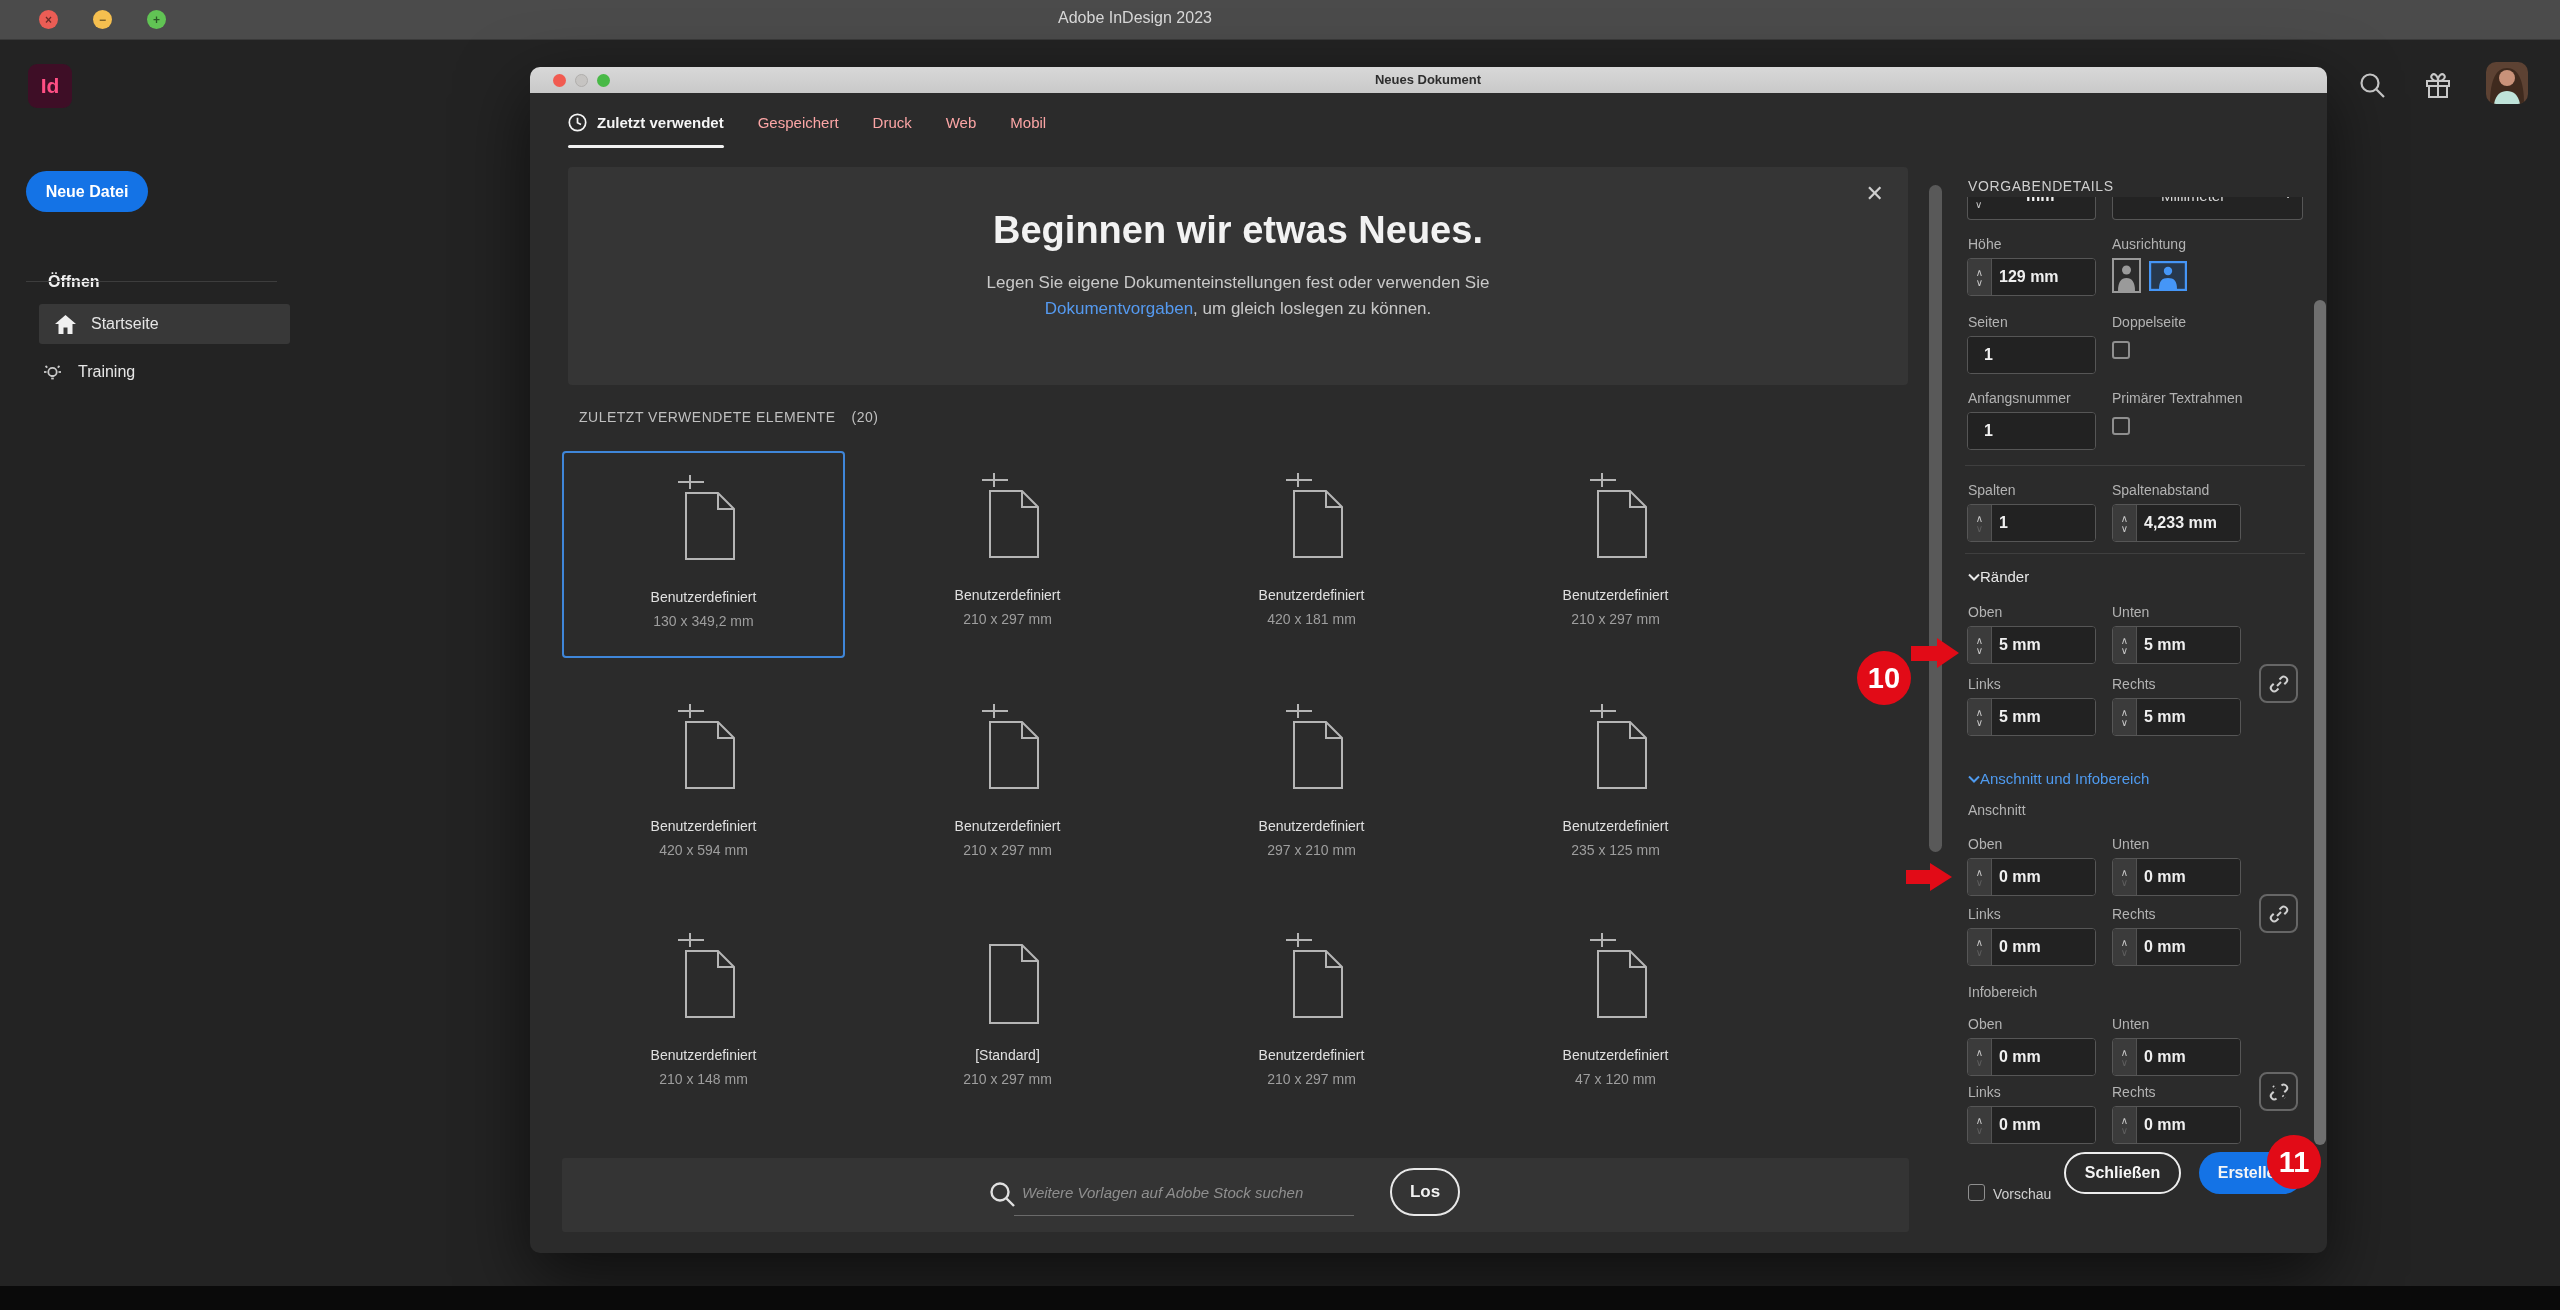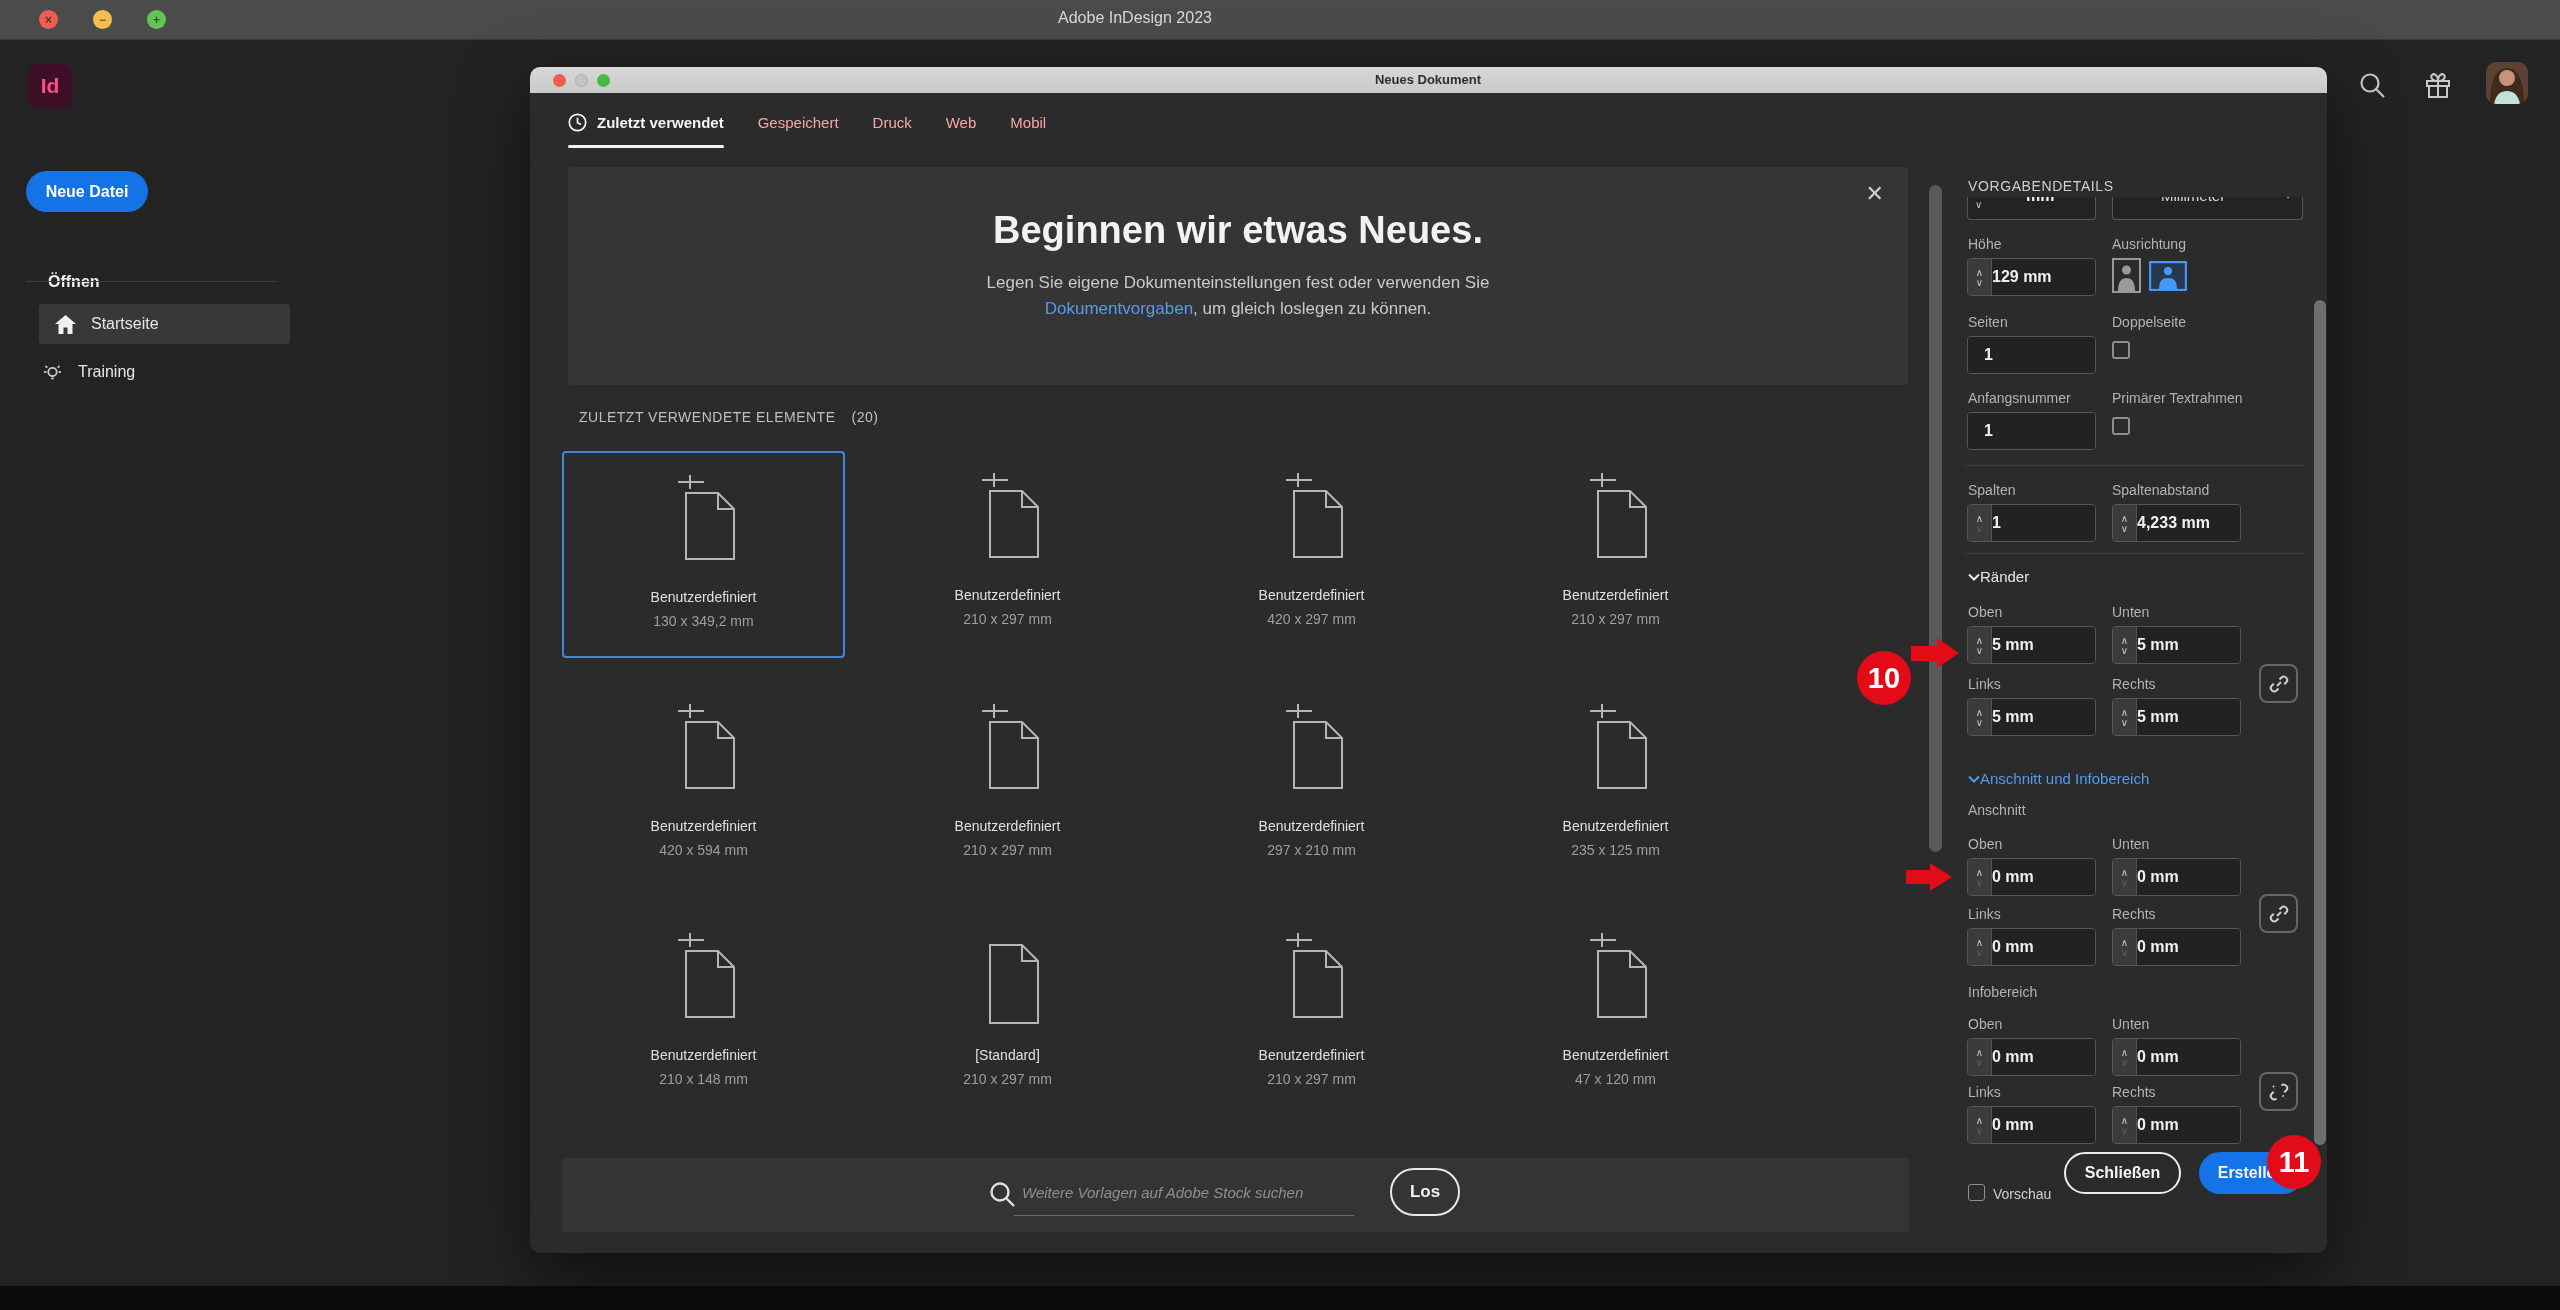--- a/index.html
+++ b/index.html
@@ -60,21 +60,21 @@
   .s-line { position:absolute; left:452px; top:57px; width:340px; height:1px; background:#6a6a6a; }
   .los { position:absolute; left:828px; top:10px; width:70px; height:48px; border:2px solid #e8e8e8; border-radius:25px; color:#f2f2f2; font-size:17px; font-weight:700; display:flex; align-items:center; justify-content:center; }
 
   
   .plabel { position:absolute; font-size:14px; color:#b3b3b3; }
   .pdiv { position:absolute; left:1965px; width:340px; height:1px; background:#3f3f3f; }
   .fld { position:absolute; width:129px; height:38px; border:1px solid #565656; border-radius:4px; background:#232323; display:flex; overflow:hidden; }
   .fld .st { width:24px; background:#3b3b3b; border-right:1px solid #525252; display:flex; flex-direction:column; align-items:center; justify-content:center; gap:1px; }
   .fld .st span { font-size:10px; line-height:9px; color:#c8c8c8; }
   .fld .st span.dim { color:#5f5f5f; }
-  .fld .vv { flex:1; display:flex; align-items:center; padding-left:0; font-size:16px; font-weight:700; color:#f0f0f0; background:#222; white-space:nowrap; }
+  .fld .vv { flex:1; display:flex; align-items:center; padding-left:7px; font-size:16px; font-weight:700; color:#f0f0f0; background:#222; white-space:nowrap; }
   .fld.plain .vv { padding-left:16px; }
   .clipbox { position:absolute; height:23px; border:1px solid #565656; border-top:none; border-radius:0 0 4px 4px; background:#232323; overflow:hidden; }
   .chk { position:absolute; width:18px; height:18px; border:2px solid #8f8f8f; border-radius:3px; background:transparent; }
   .linkbtn { position:absolute; left:2259px; width:39px; height:39px; border:2px solid #666; border-radius:8px; display:flex; align-items:center; justify-content:center; color:#cfcfcf; }
   .pheader { position:absolute; display:flex; align-items:center; font-size:15px; color:#e8e8e8; }
   .pheader.blue { color:#4f9bf0; }
   .pillbtn { position:absolute; height:42px; border-radius:21px; display:flex; align-items:center; justify-content:center; font-size:16px; font-weight:700; color:#f5f5f5; }
   .schliessen { left:2064px; top:1112px; width:117px; border:2px solid #ededed; }
   .erstellen { left:2199px; top:1112px; width:105px; background:#1473e6; }
 
@@ -216,21 +216,21 @@
       <div class="sz">210 x 297 mm</div>
     </div>
     <div class="card" style="left:1170px;top:411px;">
       <svg width="96" height="104" viewBox="0 0 96 104" fill="none" stroke="#b5b5b5" stroke-width="2">
           <line x1="34" y1="2" x2="34" y2="16"></line>
           <line x1="22" y1="9" x2="48" y2="9"></line>
           <path d="M30 20 H62 L78 36 V86 H30 Z"></path>
           <path d="M62 20 V36 H78"></path>
         </svg>
       <div class="nm">Benutzerdefiniert</div>
-      <div class="sz">420 x 297 mm</div>
+      <div class="sz">420 x 181 mm</div>
     </div>
     <div class="card" style="left:1474px;top:411px;">
       <svg width="96" height="104" viewBox="0 0 96 104" fill="none" stroke="#b5b5b5" stroke-width="2">
           <line x1="34" y1="2" x2="34" y2="16"></line>
           <line x1="22" y1="9" x2="48" y2="9"></line>
           <path d="M30 20 H62 L78 36 V86 H30 Z"></path>
           <path d="M62 20 V36 H78"></path>
         </svg>
       <div class="nm">Benutzerdefiniert</div>
       <div class="sz">210 x 297 mm</div>

